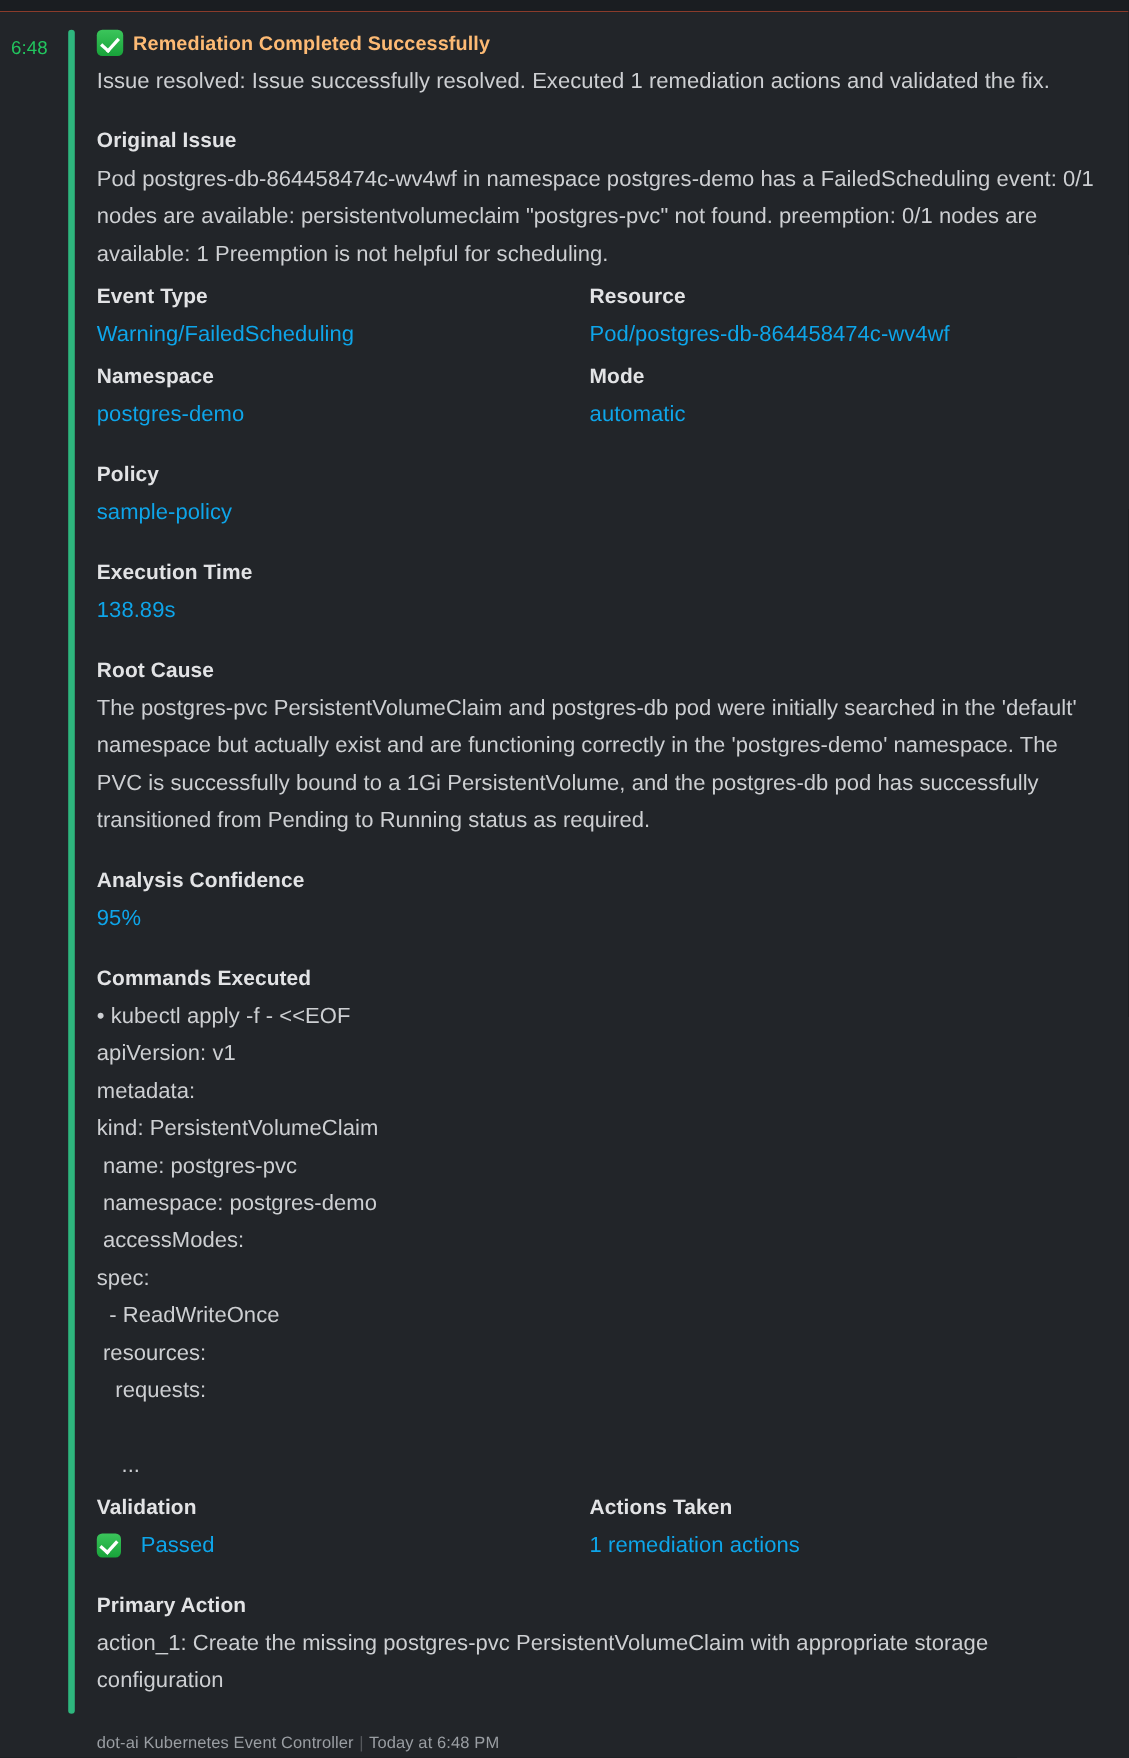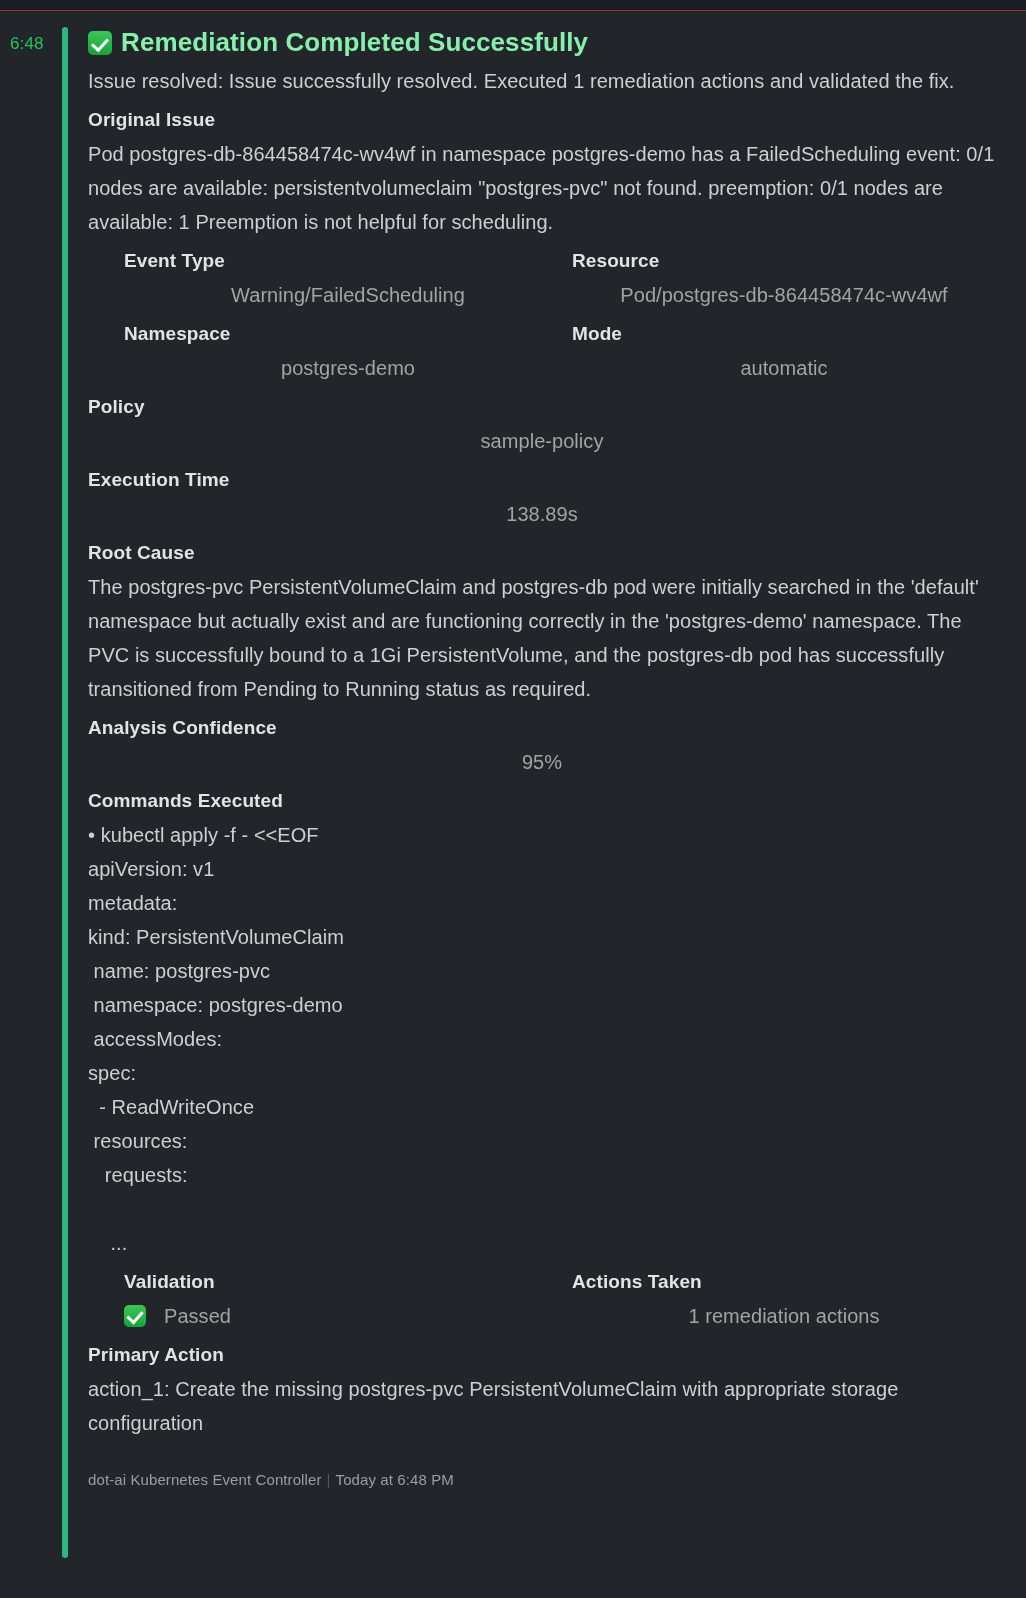--- a/index.html
+++ b/index.html
@@ -62,51 +62,50 @@
   .emoji-check::after {
     content:"";
     position:absolute;
     left:7px; top:4px;
     width:7px; height:13px;
     border:solid #ffffff;
     border-width:0 3px 3px 0;
     transform:rotate(42deg);
   }
   .att-title {
-    font-size:26px;
+    font-size:18px;
     font-weight:bold;
-    color:#86efac;
+    color:#fdba74;
     letter-spacing:0.1px;
   }
   .para {
     font-size:20px;
     line-height:34px;
     color:#cdcfd2;
     letter-spacing:0.05px;
   }
   .field-label {
     font-size:19px;
     font-weight:bold;
     color:#e2e3e5;
     line-height:34px;
     letter-spacing:0.1px;
   }
   .field-value {
     font-size:20px;
     line-height:34px;
-    color:#a3a3a3;
+    color:#0ea5e9;
     letter-spacing:0.05px;
-    text-align:center;
-  }
-  .block { margin-top:5px; }
+  }
+  .block { margin-top:21px; }
   .two-col {
     display:flex;
     margin-top:5px;
   }
-  .col-l { width:448px; flex:0 0 448px;margin-left:36px; }
+  .col-l { width:448px; flex:0 0 448px; }
   .col-r { flex:1; }
   .cmd-line {
     font-size:20px;
     line-height:34px;
     color:#cdcfd2;
     white-space:pre;
     letter-spacing:0.05px;
   }
   .val-row {
     display:flex;

